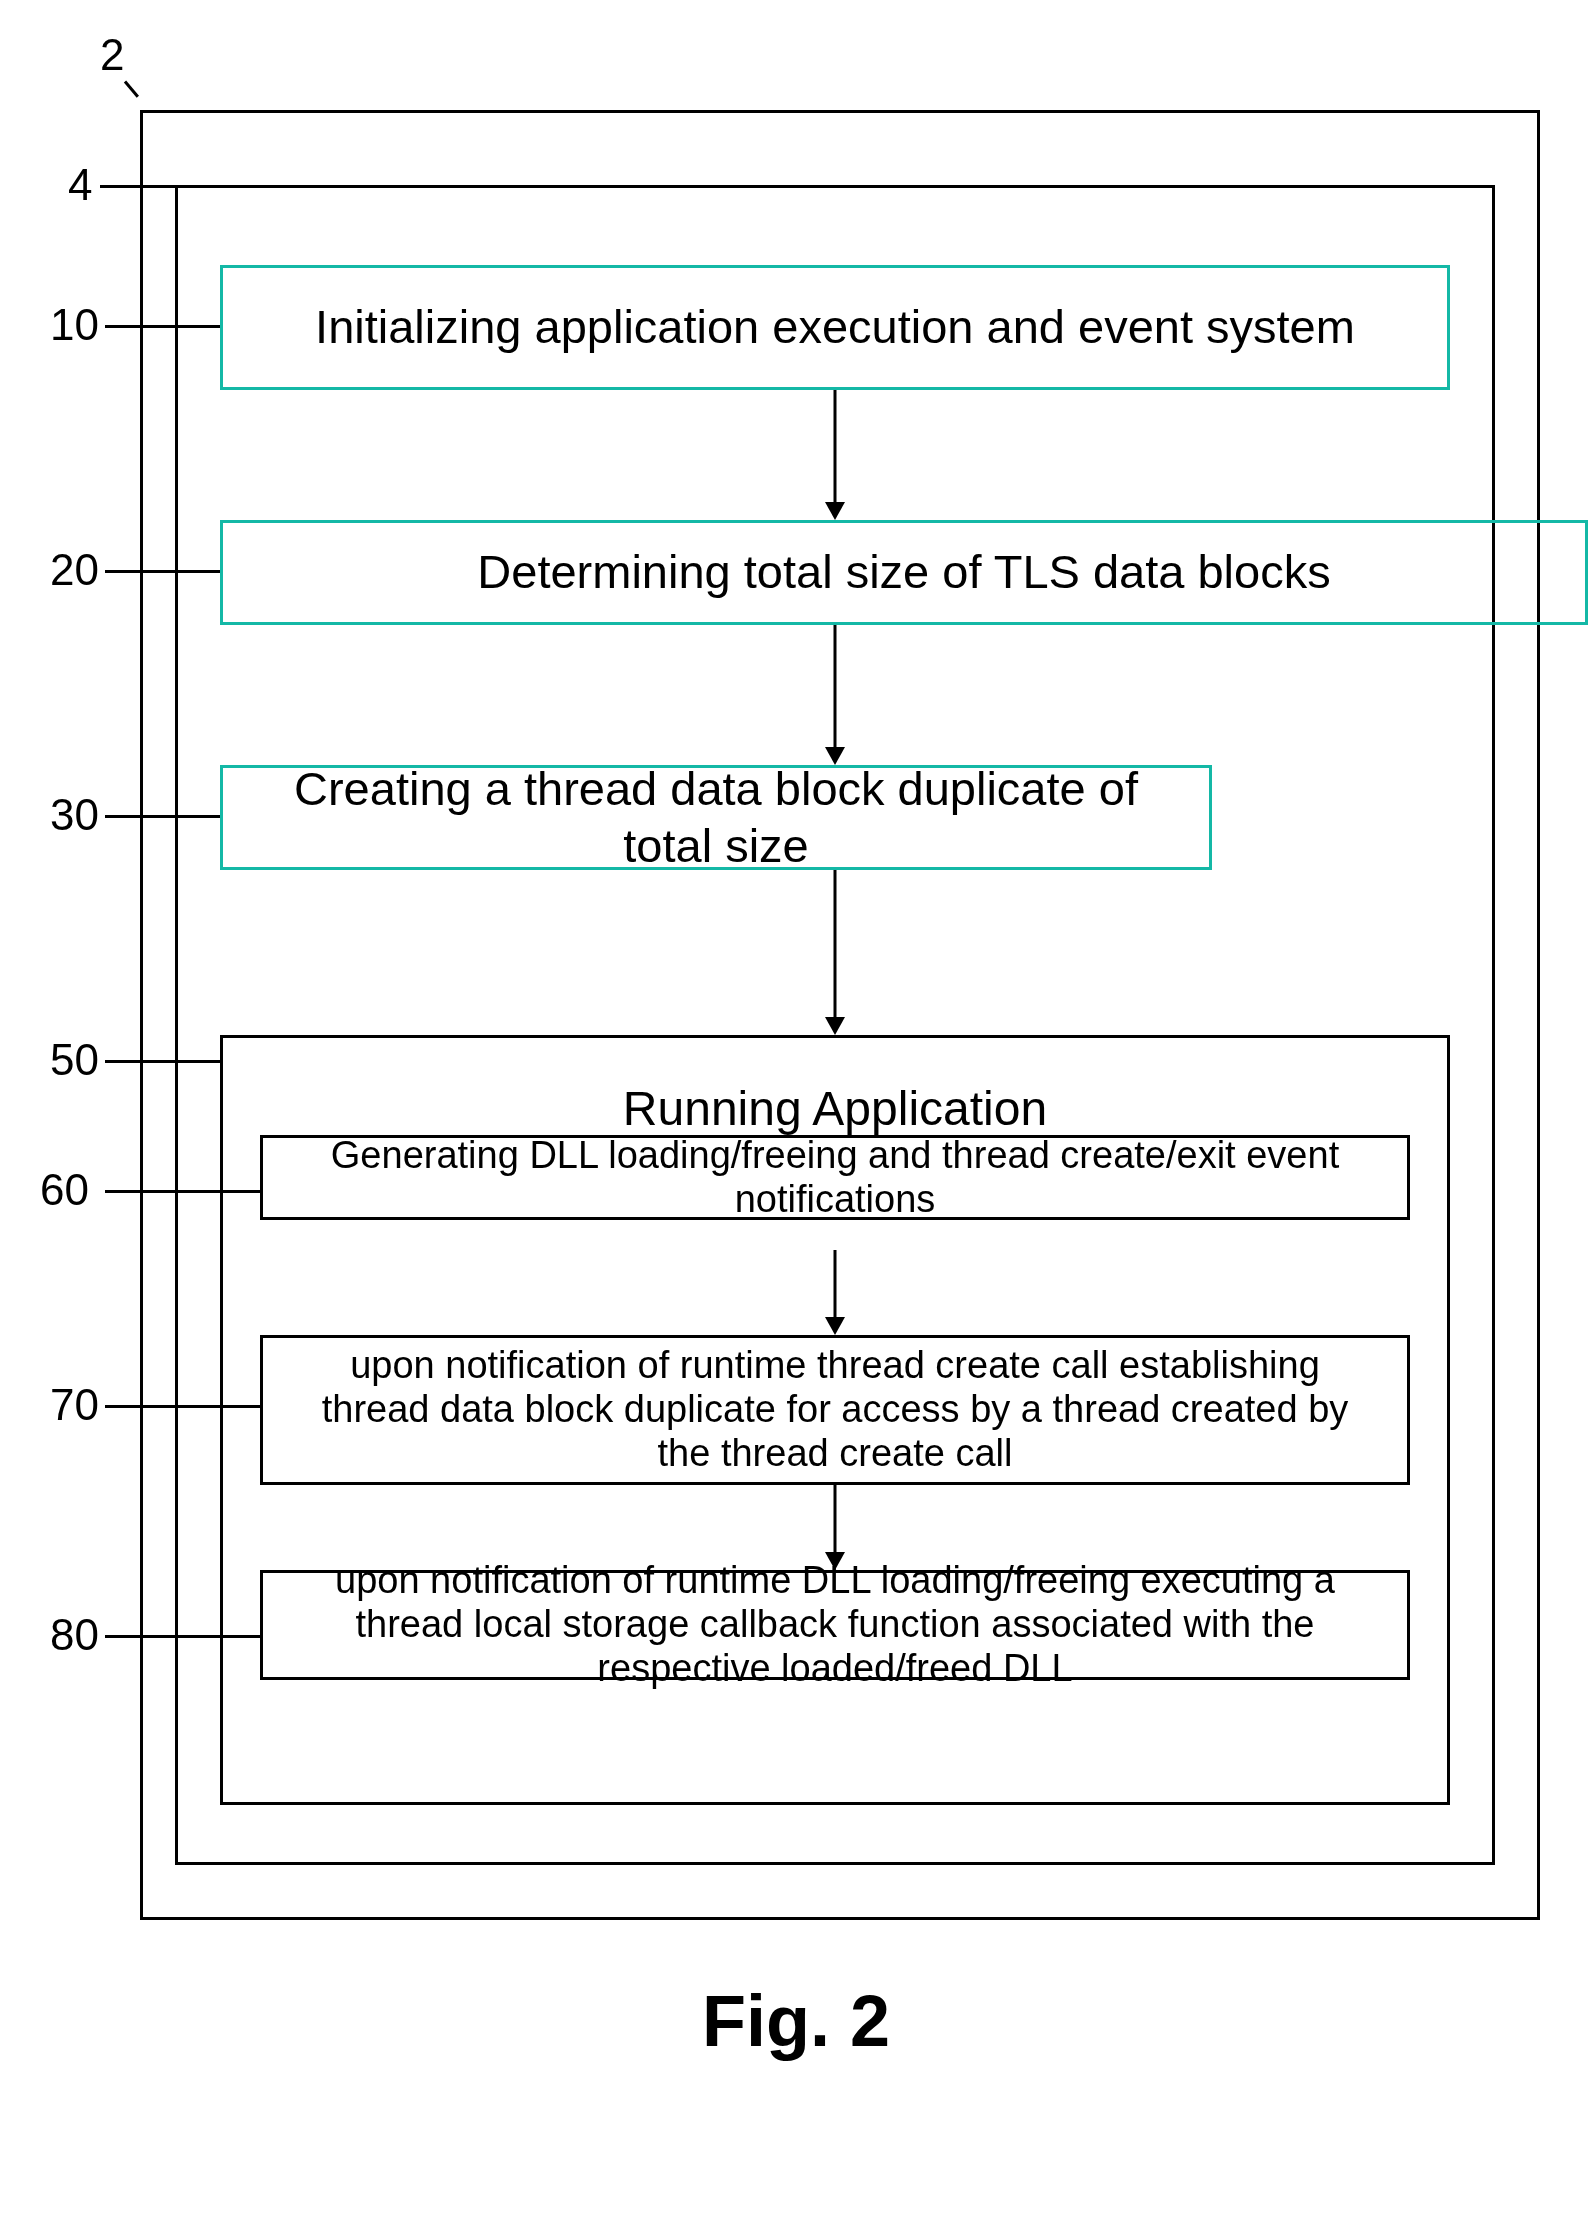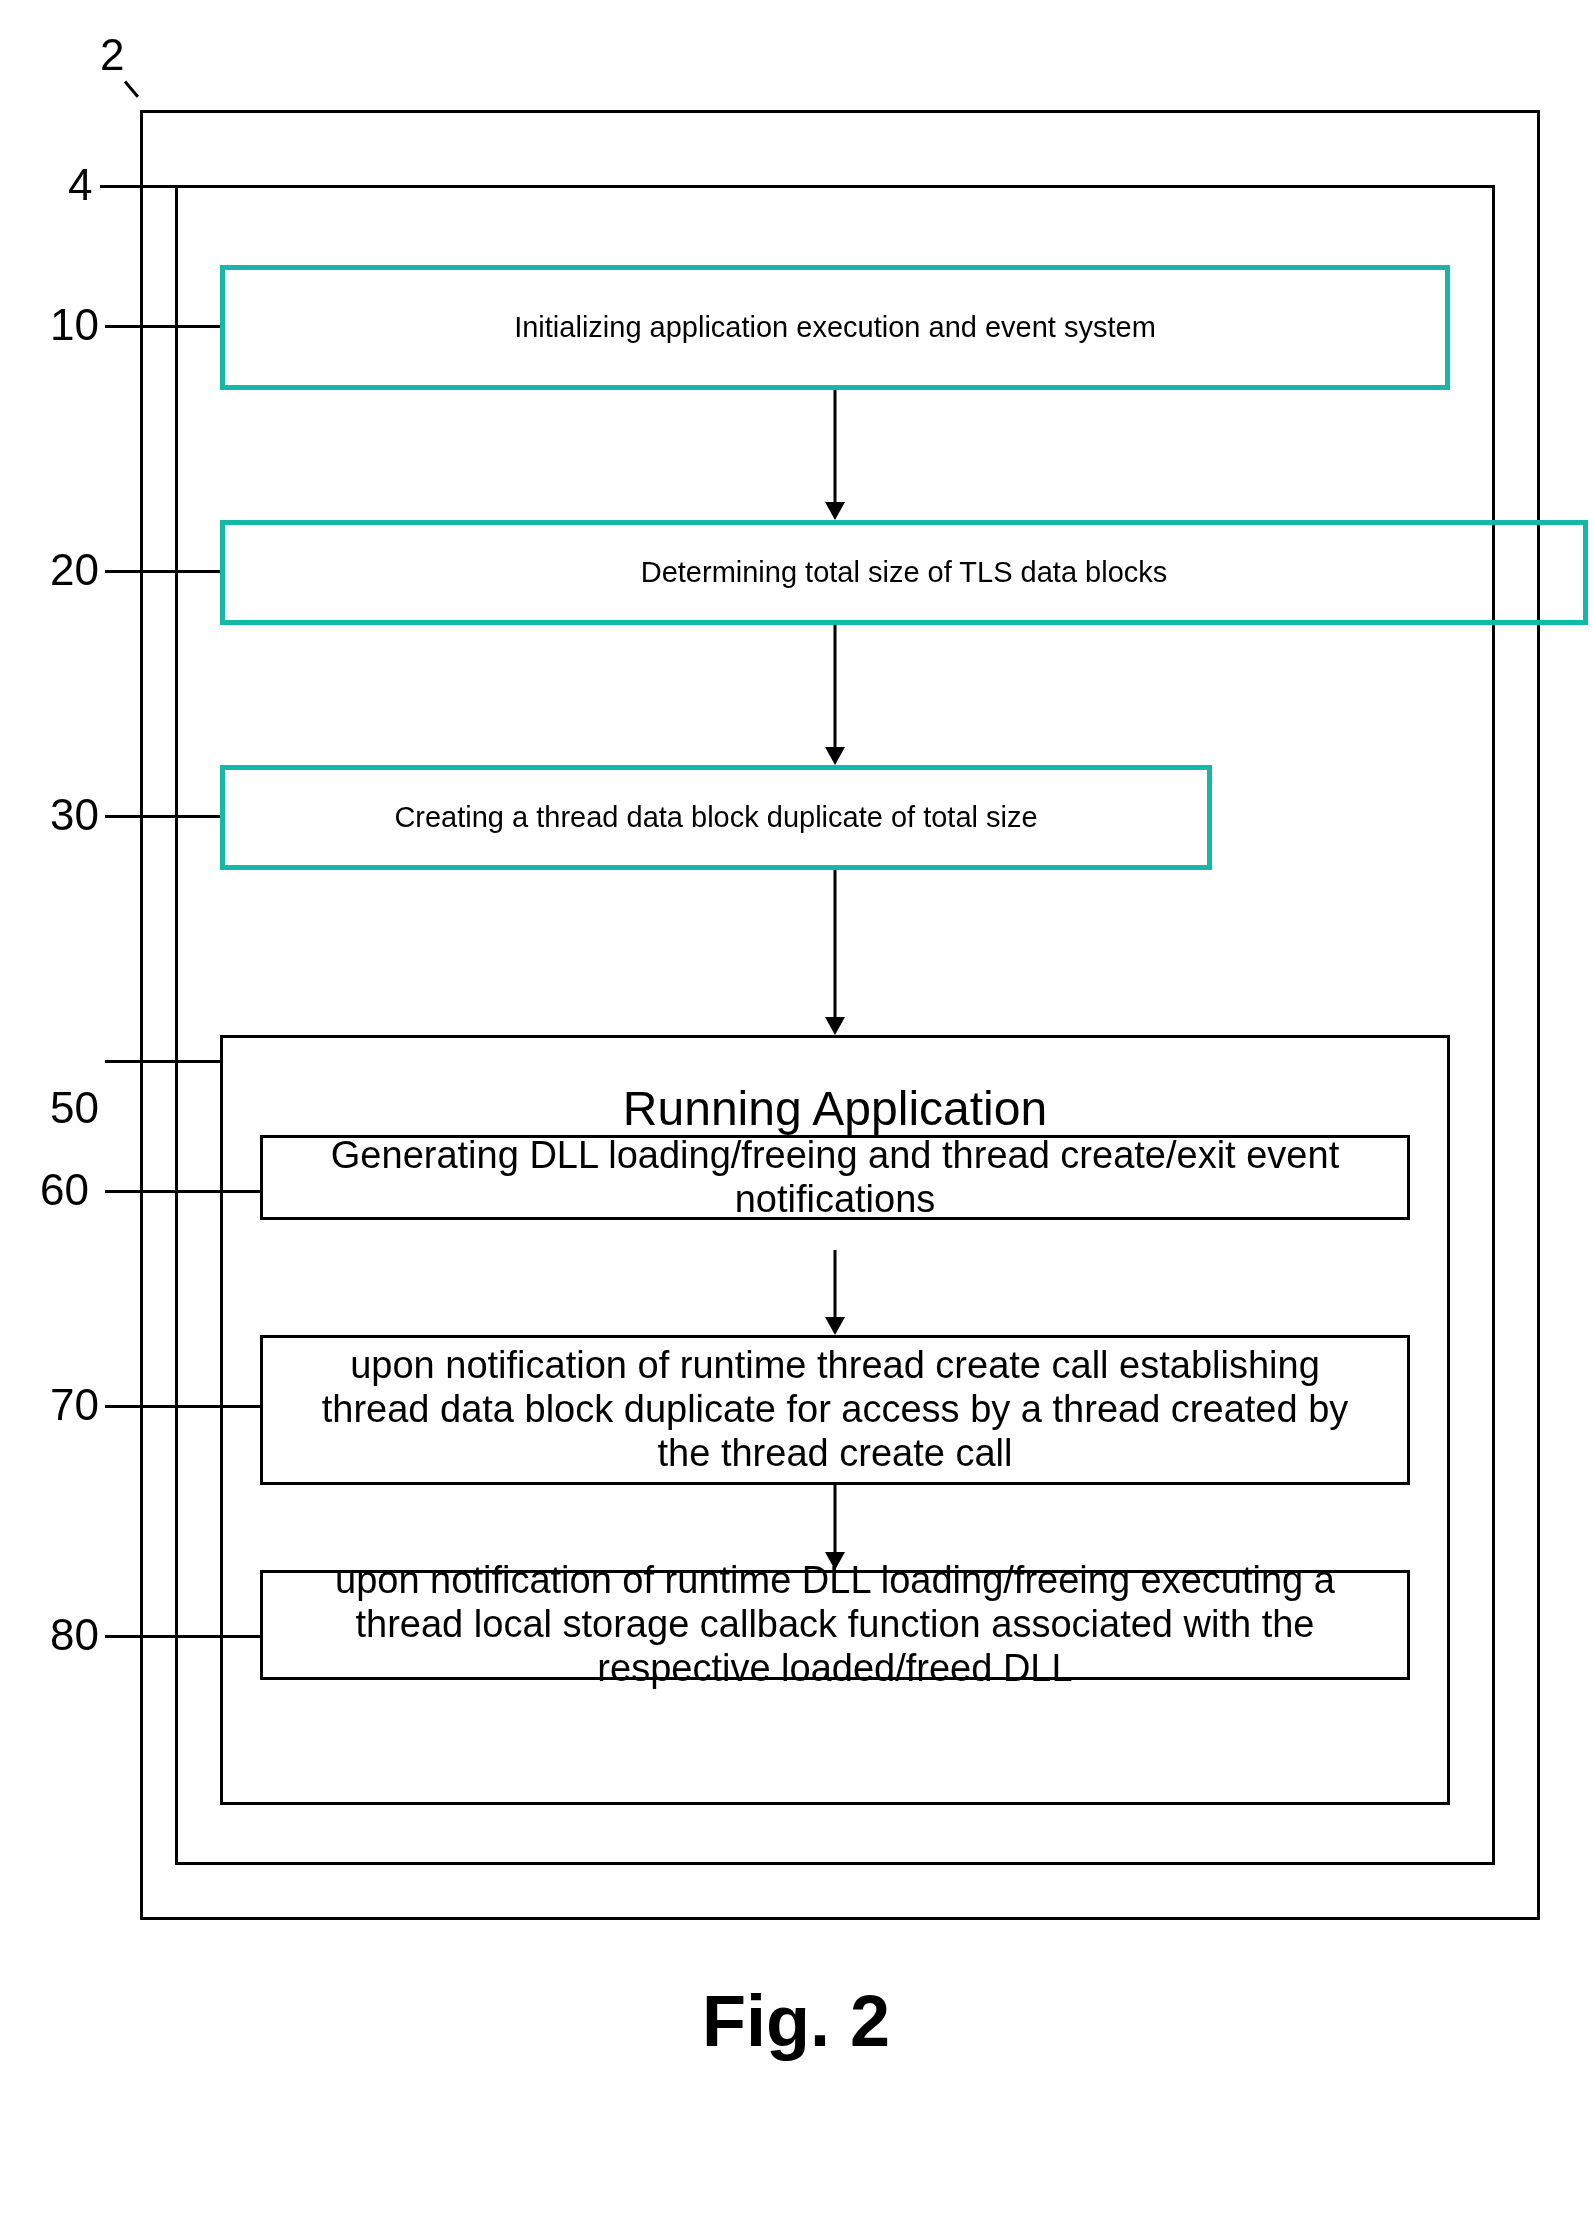--- a/index.html
+++ b/index.html
@@ -35,26 +35,26 @@
     .inner-box {
       position: absolute;
       left: 175px;
       top: 185px;
       width: 1320px;
       height: 1680px;
       border: 3px solid black;
     }
     .step-box {
       position: absolute;
-      border: 5px solid #14b8a6;
+      border: 3px solid #14b8a6;
       display: flex;
       align-items: center;
       justify-content: center;
       text-align: center;
-      font-size: 29px;
+      font-size: 47px;
       line-height: 1.2;
       padding: 22px 40px;
     }
     .running-box {
       position: absolute;
       left: 220px;
       top: 1035px;
       width: 1230px;
       height: 770px;
       border: 3px solid black;
@@ -102,21 +102,21 @@
     }
   </style>
 </head>
 <body>
 
 <div class="label" style="left:100px; top:30px;">2</div>
 <div class="label" style="left:68px; top:160px;">4</div>
 <div class="label" style="left:50px; top:300px;">10</div>
 <div class="label" style="left:50px; top:545px;">20</div>
 <div class="label" style="left:50px; top:790px;">30</div>
-<div class="label" style="left:50px; top:1035px;margin-top:48px;">50</div>
+<div class="label" style="left:50px; top:1035px;">50</div>
 <div class="label" style="left:40px; top:1165px;">60</div>
 <div class="label" style="left:50px; top:1380px;">70</div>
 <div class="label" style="left:50px; top:1610px;">80</div>
 
 <div class="leader-line" style="left:125px; top:80px; width:20px; transform: rotate(50deg); transform-origin: left center;"></div>
 <div class="leader-line" style="left:100px; top:185px; width:75px;"></div>
 <div class="leader-line" style="left:105px; top:325px; width:115px;"></div>
 <div class="leader-line" style="left:105px; top:570px; width:115px;"></div>
 <div class="leader-line" style="left:105px; top:815px; width:115px;"></div>
 <div class="leader-line" style="left:105px; top:1060px; width:115px;"></div>

